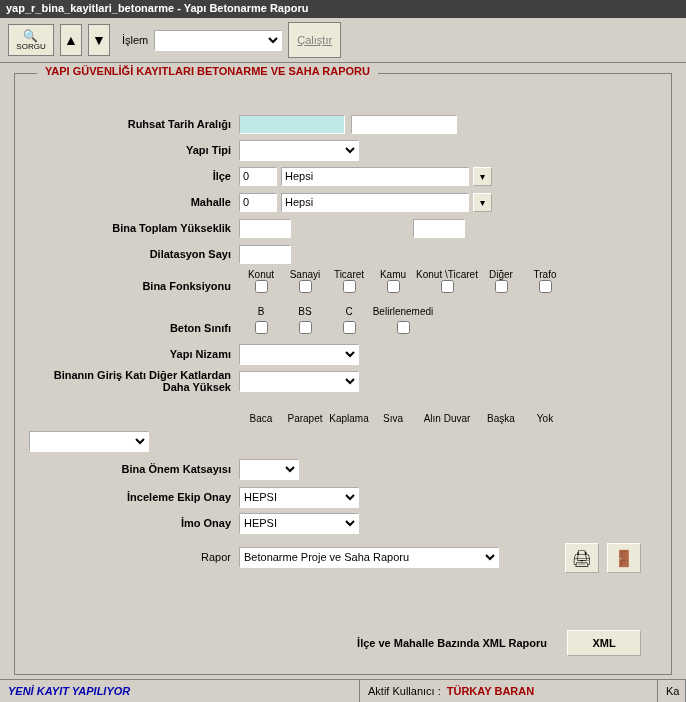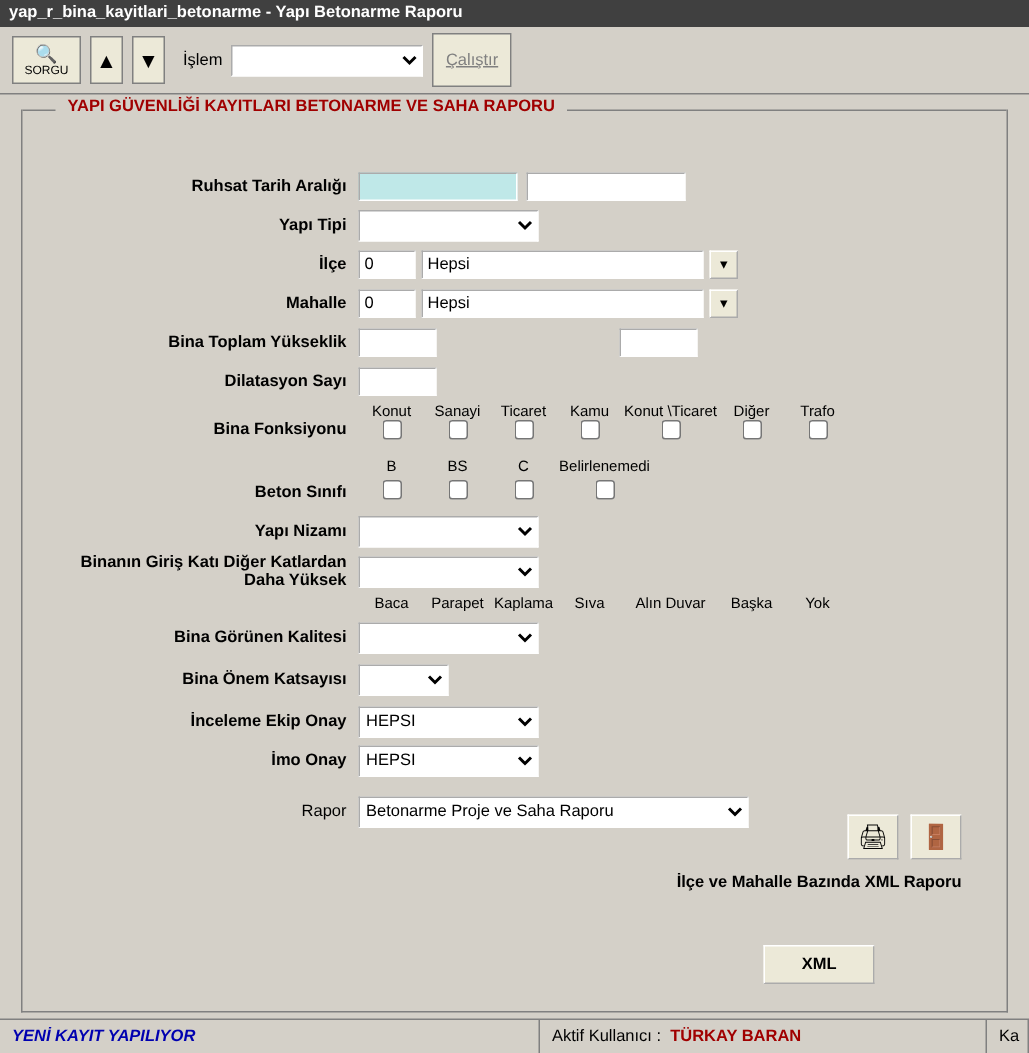--- a/index.html
+++ b/index.html
@@ -177,22 +177,21 @@
     display:flex;align-items:center;justify-content:center;
     font-size:16px;
     cursor:pointer;
   }
   .xml-row {
     position: absolute;
     right: 30px;
     bottom: 18px;
     display:flex;
     align-items:center;
-    gap: 36px;
-    flex-direction: column;
+    gap: 20px;
   }
   .xml-btn {
     border: 1px outset #fff;
     background: #ece9d8;
     width: 74px;
     height: 26px;
     font-size: 11px;
     cursor: pointer;
     font-weight: bold;
   }
@@ -323,32 +322,31 @@
     <div class="form-row">
       <div class="form-label">Yapı Nizamı</div>
       <select class="sel w120"></select>
     </div>
 
     <div class="form-row">
       <div class="form-label" style="line-height:1.1">Binanın Giriş Katı Diğer Katlardan Daha Yüksek</div>
       <select class="sel w120"></select>
     </div>
 
-    <div class="check-row-labels" style="margin-top:4px">
+    <div class="check-row-labels" style="margin-top:20px">
       <div class="check-cell">Baca</div>
       <div class="check-cell">Parapet</div>
       <div class="check-cell">Kaplama</div>
       <div class="check-cell">Sıva</div>
       <div class="check-cell w60">Alın Duvar</div>
       <div class="check-cell">Başka</div>
       <div class="check-cell">Yok</div>
     </div>
 
     <div class="form-row" style="margin-top:6px">
-      <div class="form-label">Bina Görünen Kalitesi</div>
       <select class="sel w120"></select>
     </div>
 
     <div class="form-row" style="margin-top:6px">
       <div class="form-label">Bina Önem Katsayısı</div>
       <select class="sel w60"></select>
     </div>
 
     <div class="form-row" style="margin-top:6px">
       <div class="form-label">İnceleme Ekip Onay</div>

